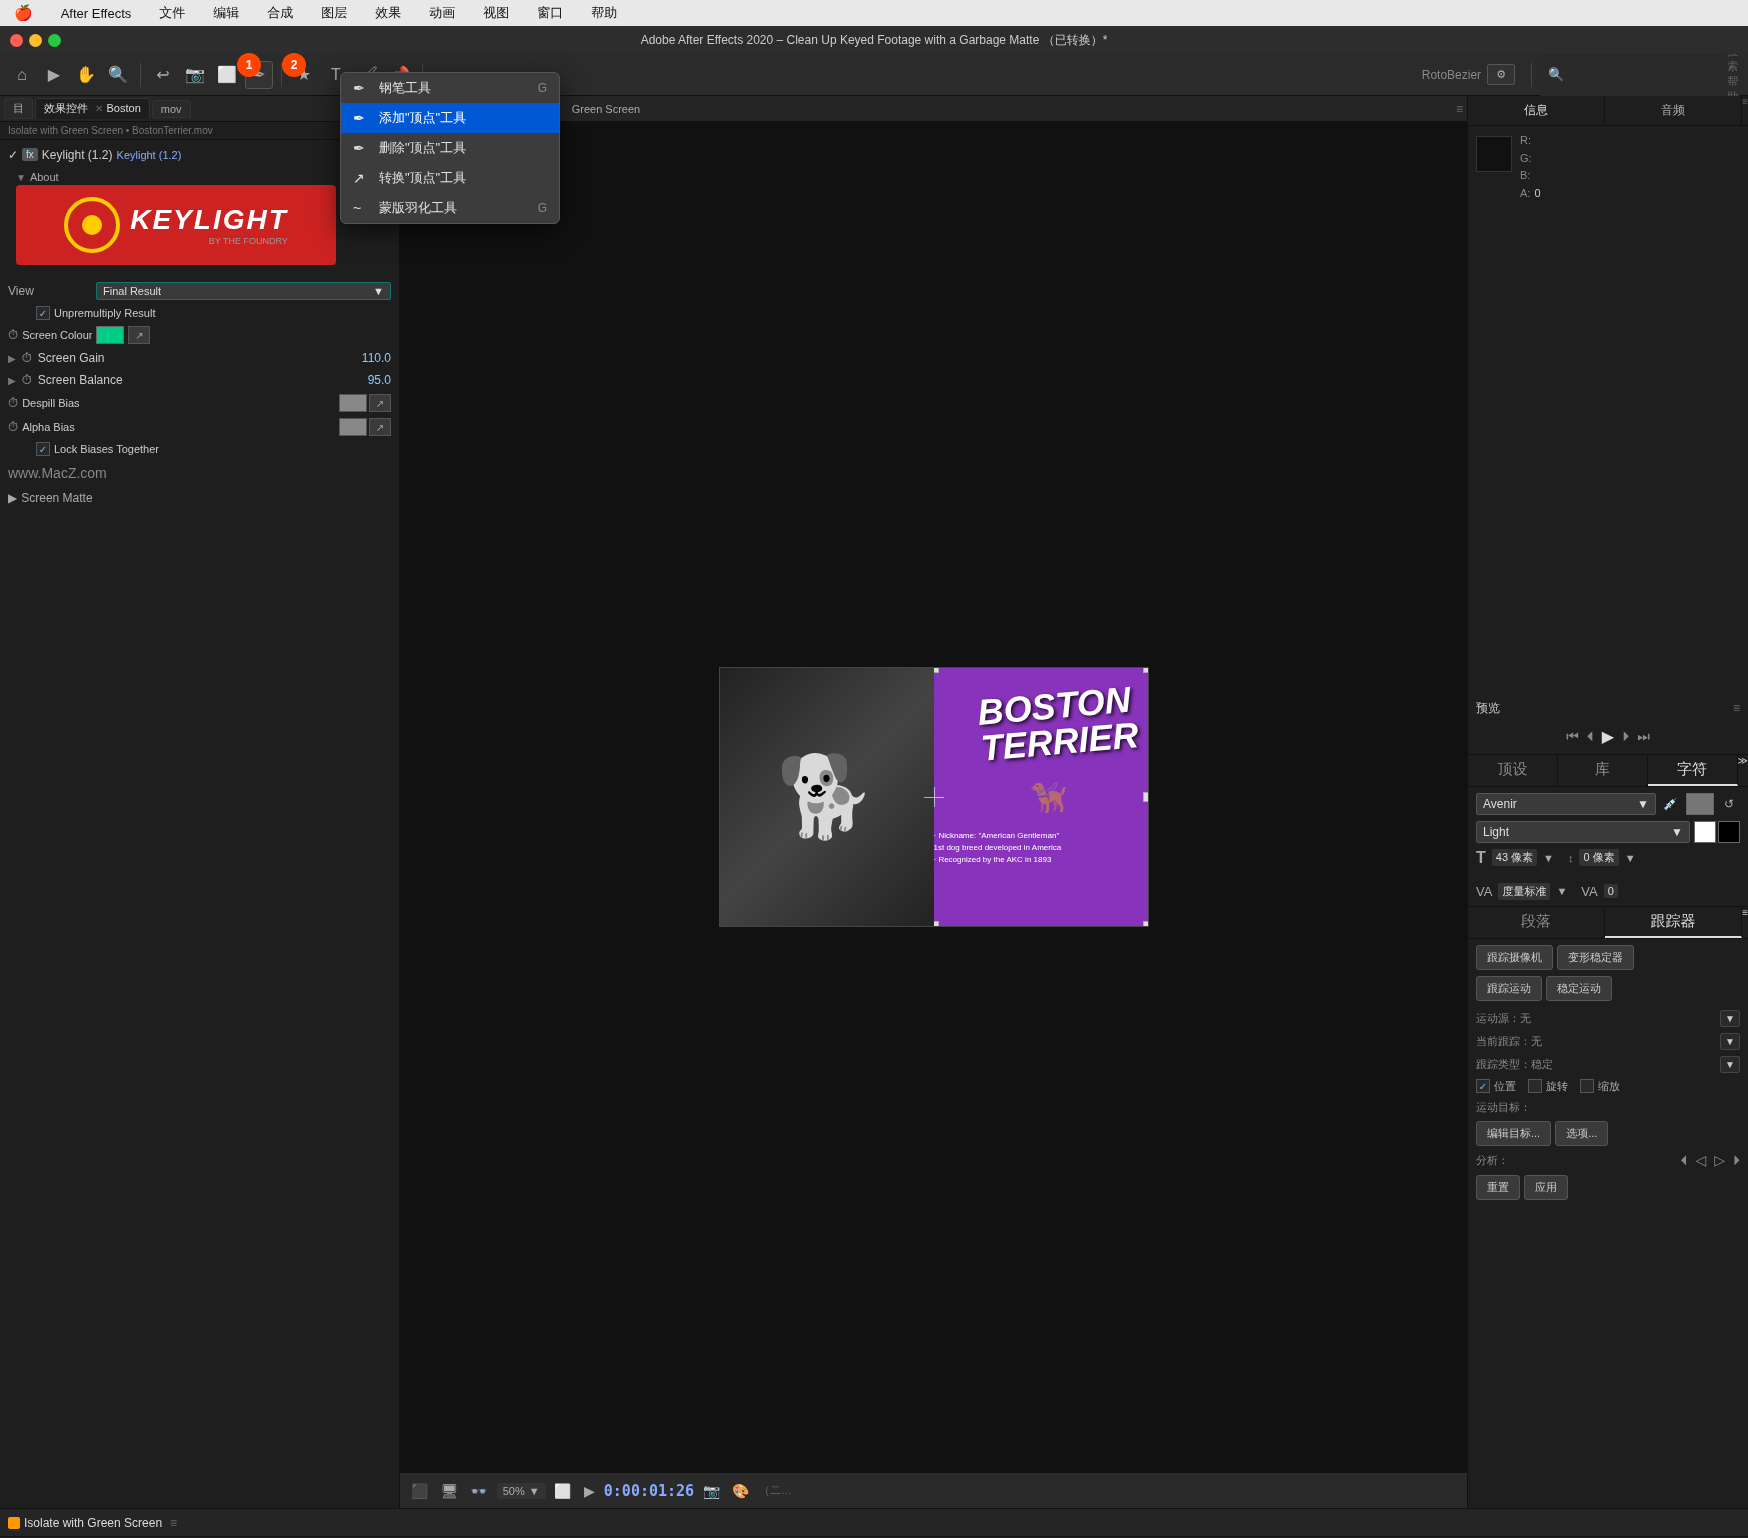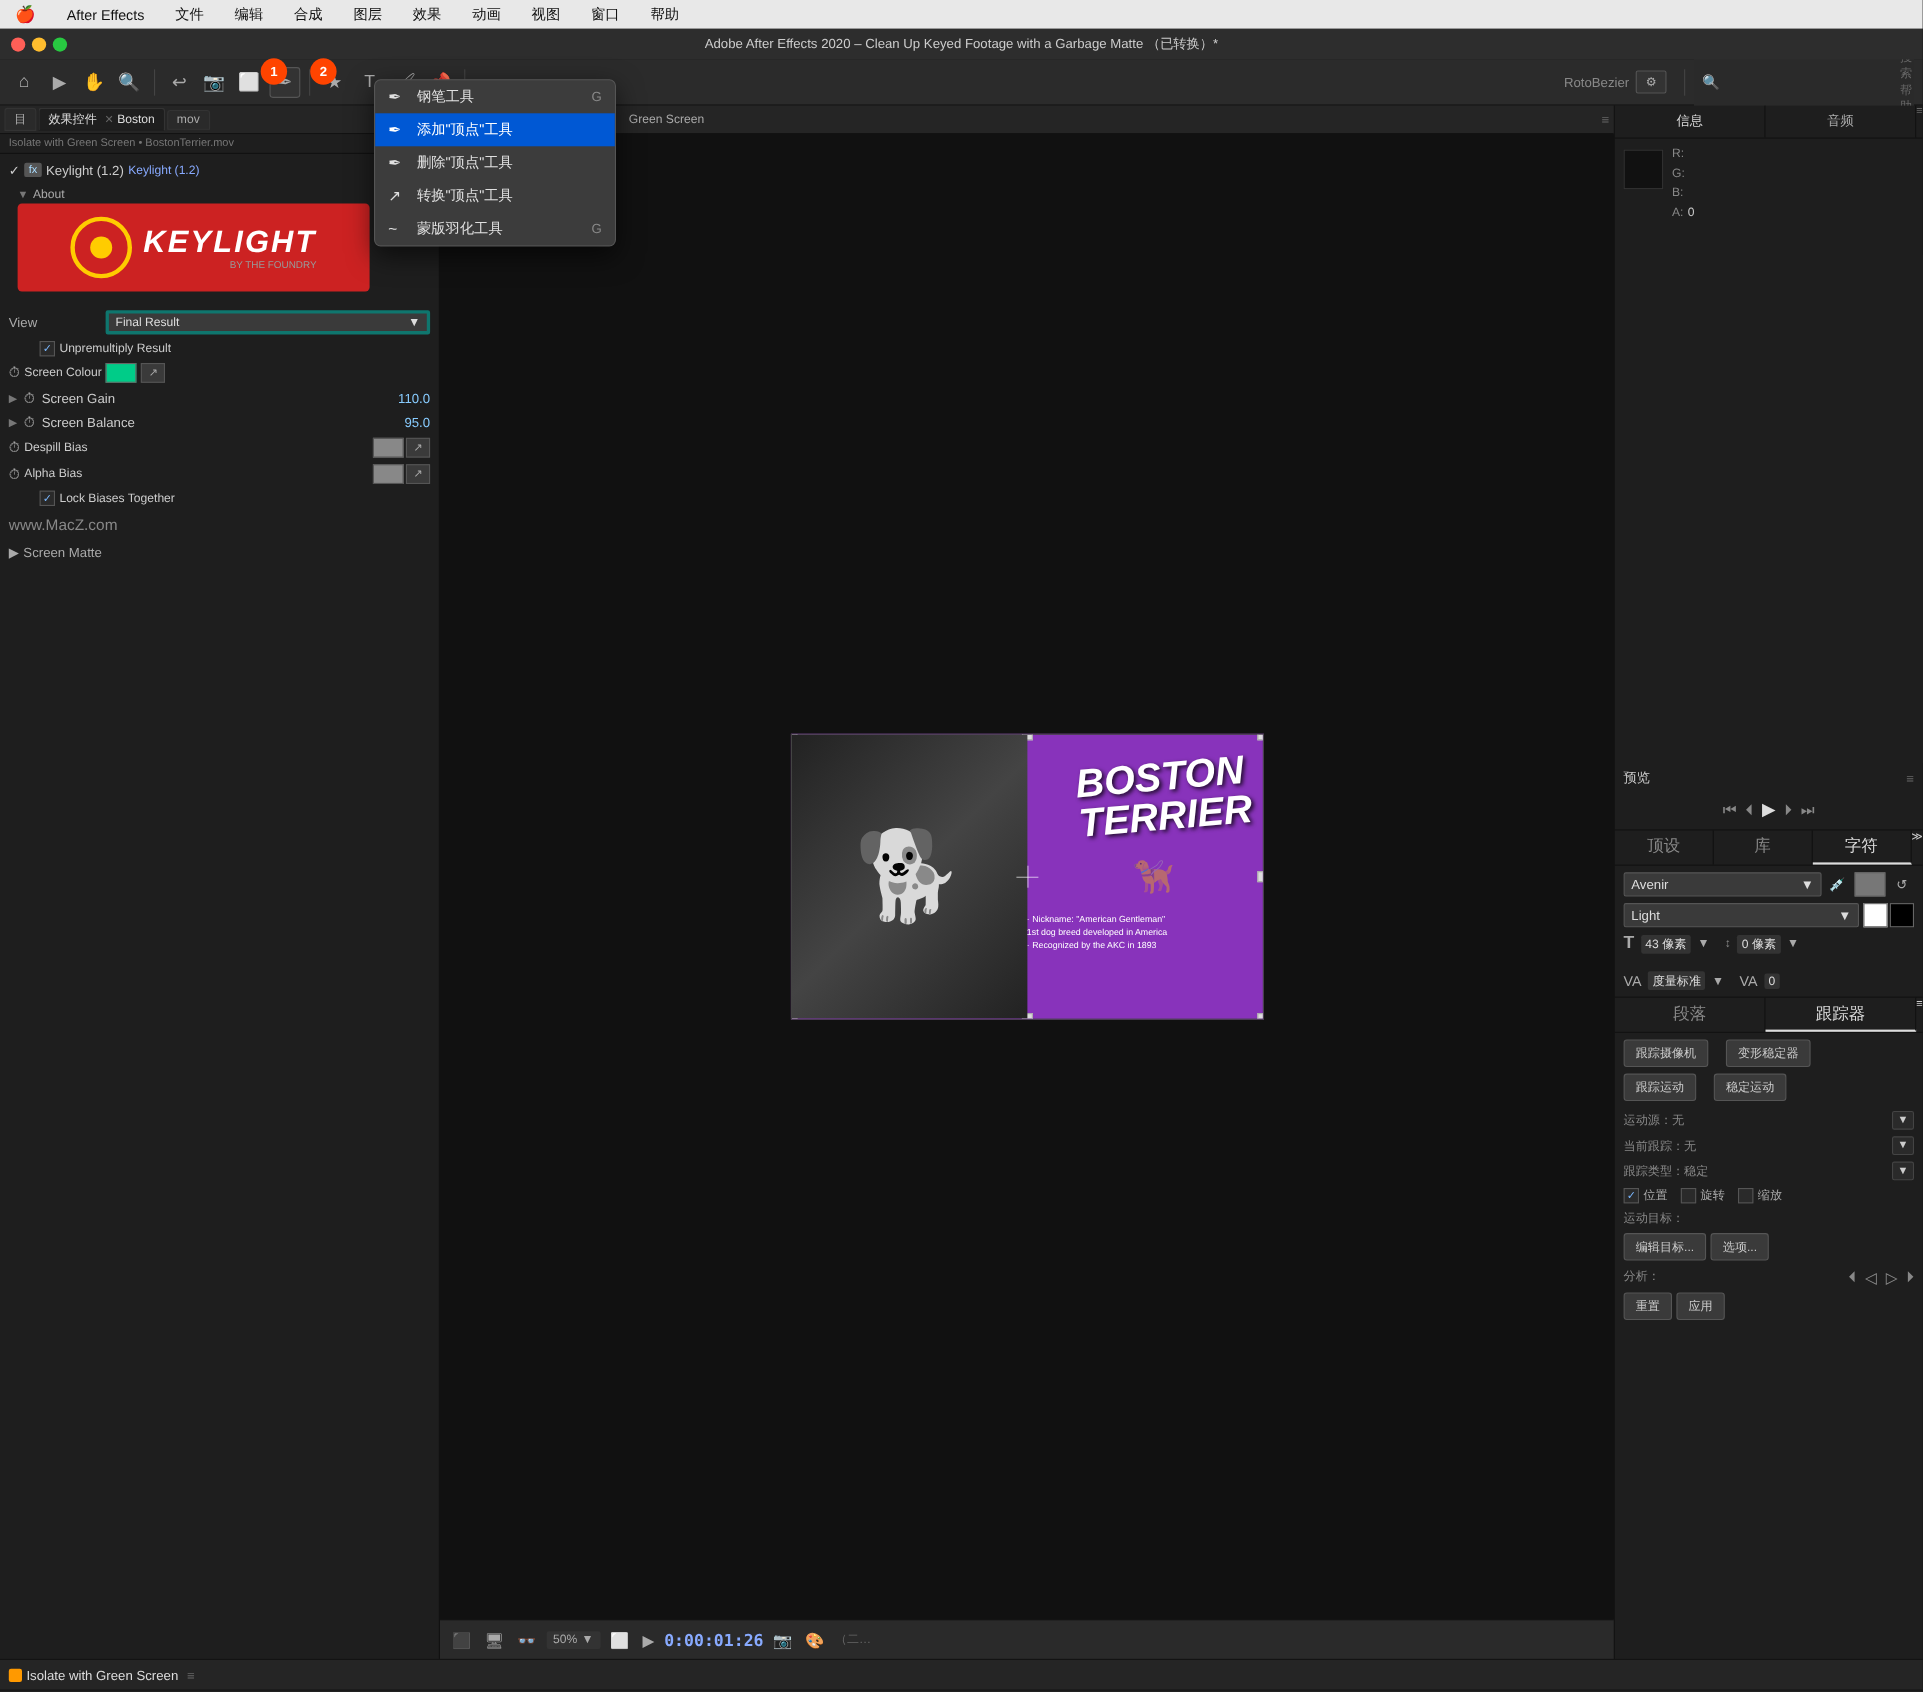--- a/index.html
+++ b/index.html
@@ -269,21 +269,21 @@
       gap: 8px;
     }
     .view-label {
       width: 80px;
       font-size: 12px;
       color: #aaa;
     }
     .view-dropdown {
       flex: 1;
       background: #3a3a3a;
-      border: 3px solid #0f766e;
+      border: 1px solid #0f766e;
       color: #ddd;
       padding: 2px 6px;
       font-size: 11px;
       border-radius: 2px;
       display: flex;
       align-items: center;
       justify-content: space-between;
       cursor: pointer;
     }
 
@@ -600,21 +600,21 @@
     }
 
     
     .tracker-section {
       padding: 6px 8px;
       flex: 1;
       overflow-y: auto;
     }
     .tracker-buttons {
       display: flex;
-      gap: 16px;
+      gap: 4px;
       margin-bottom: 6px;
       flex-wrap: wrap;
     }
     .tracker-btn {
       background: #3a3a3a;
       border: 1px solid #555;
       color: #ccc;
       padding: 4px 10px;
       font-size: 11px;
       border-radius: 3px;

